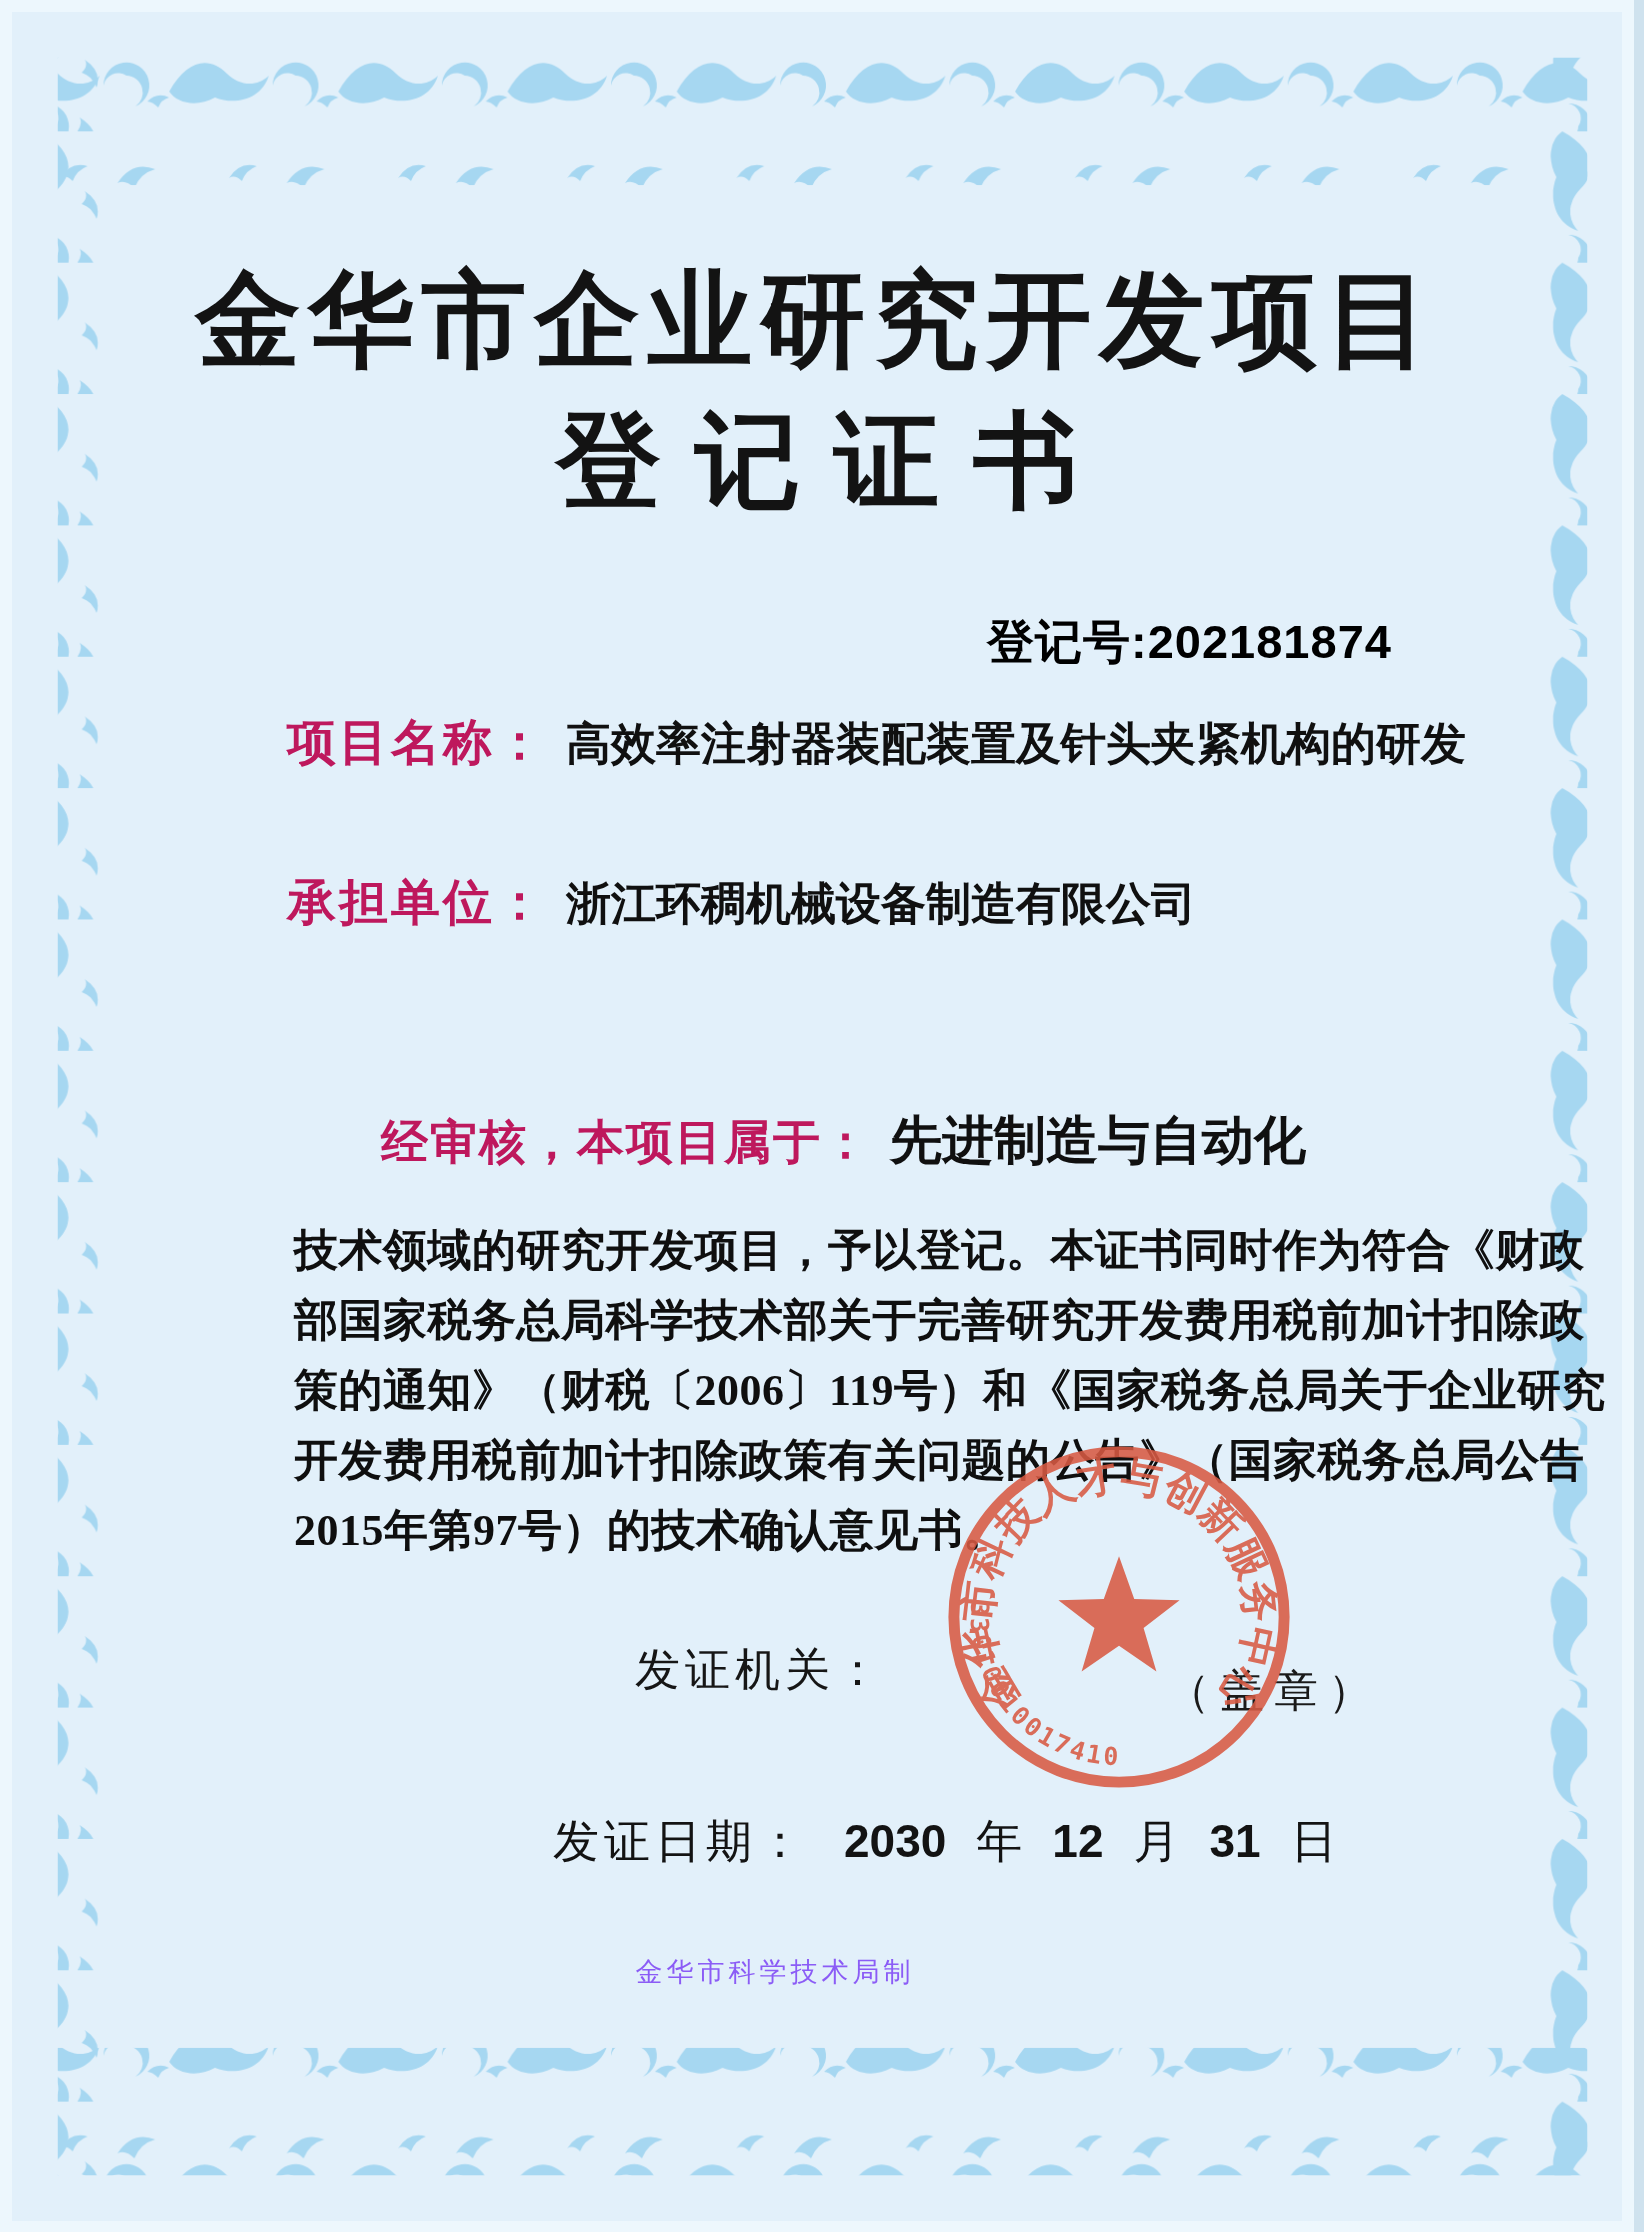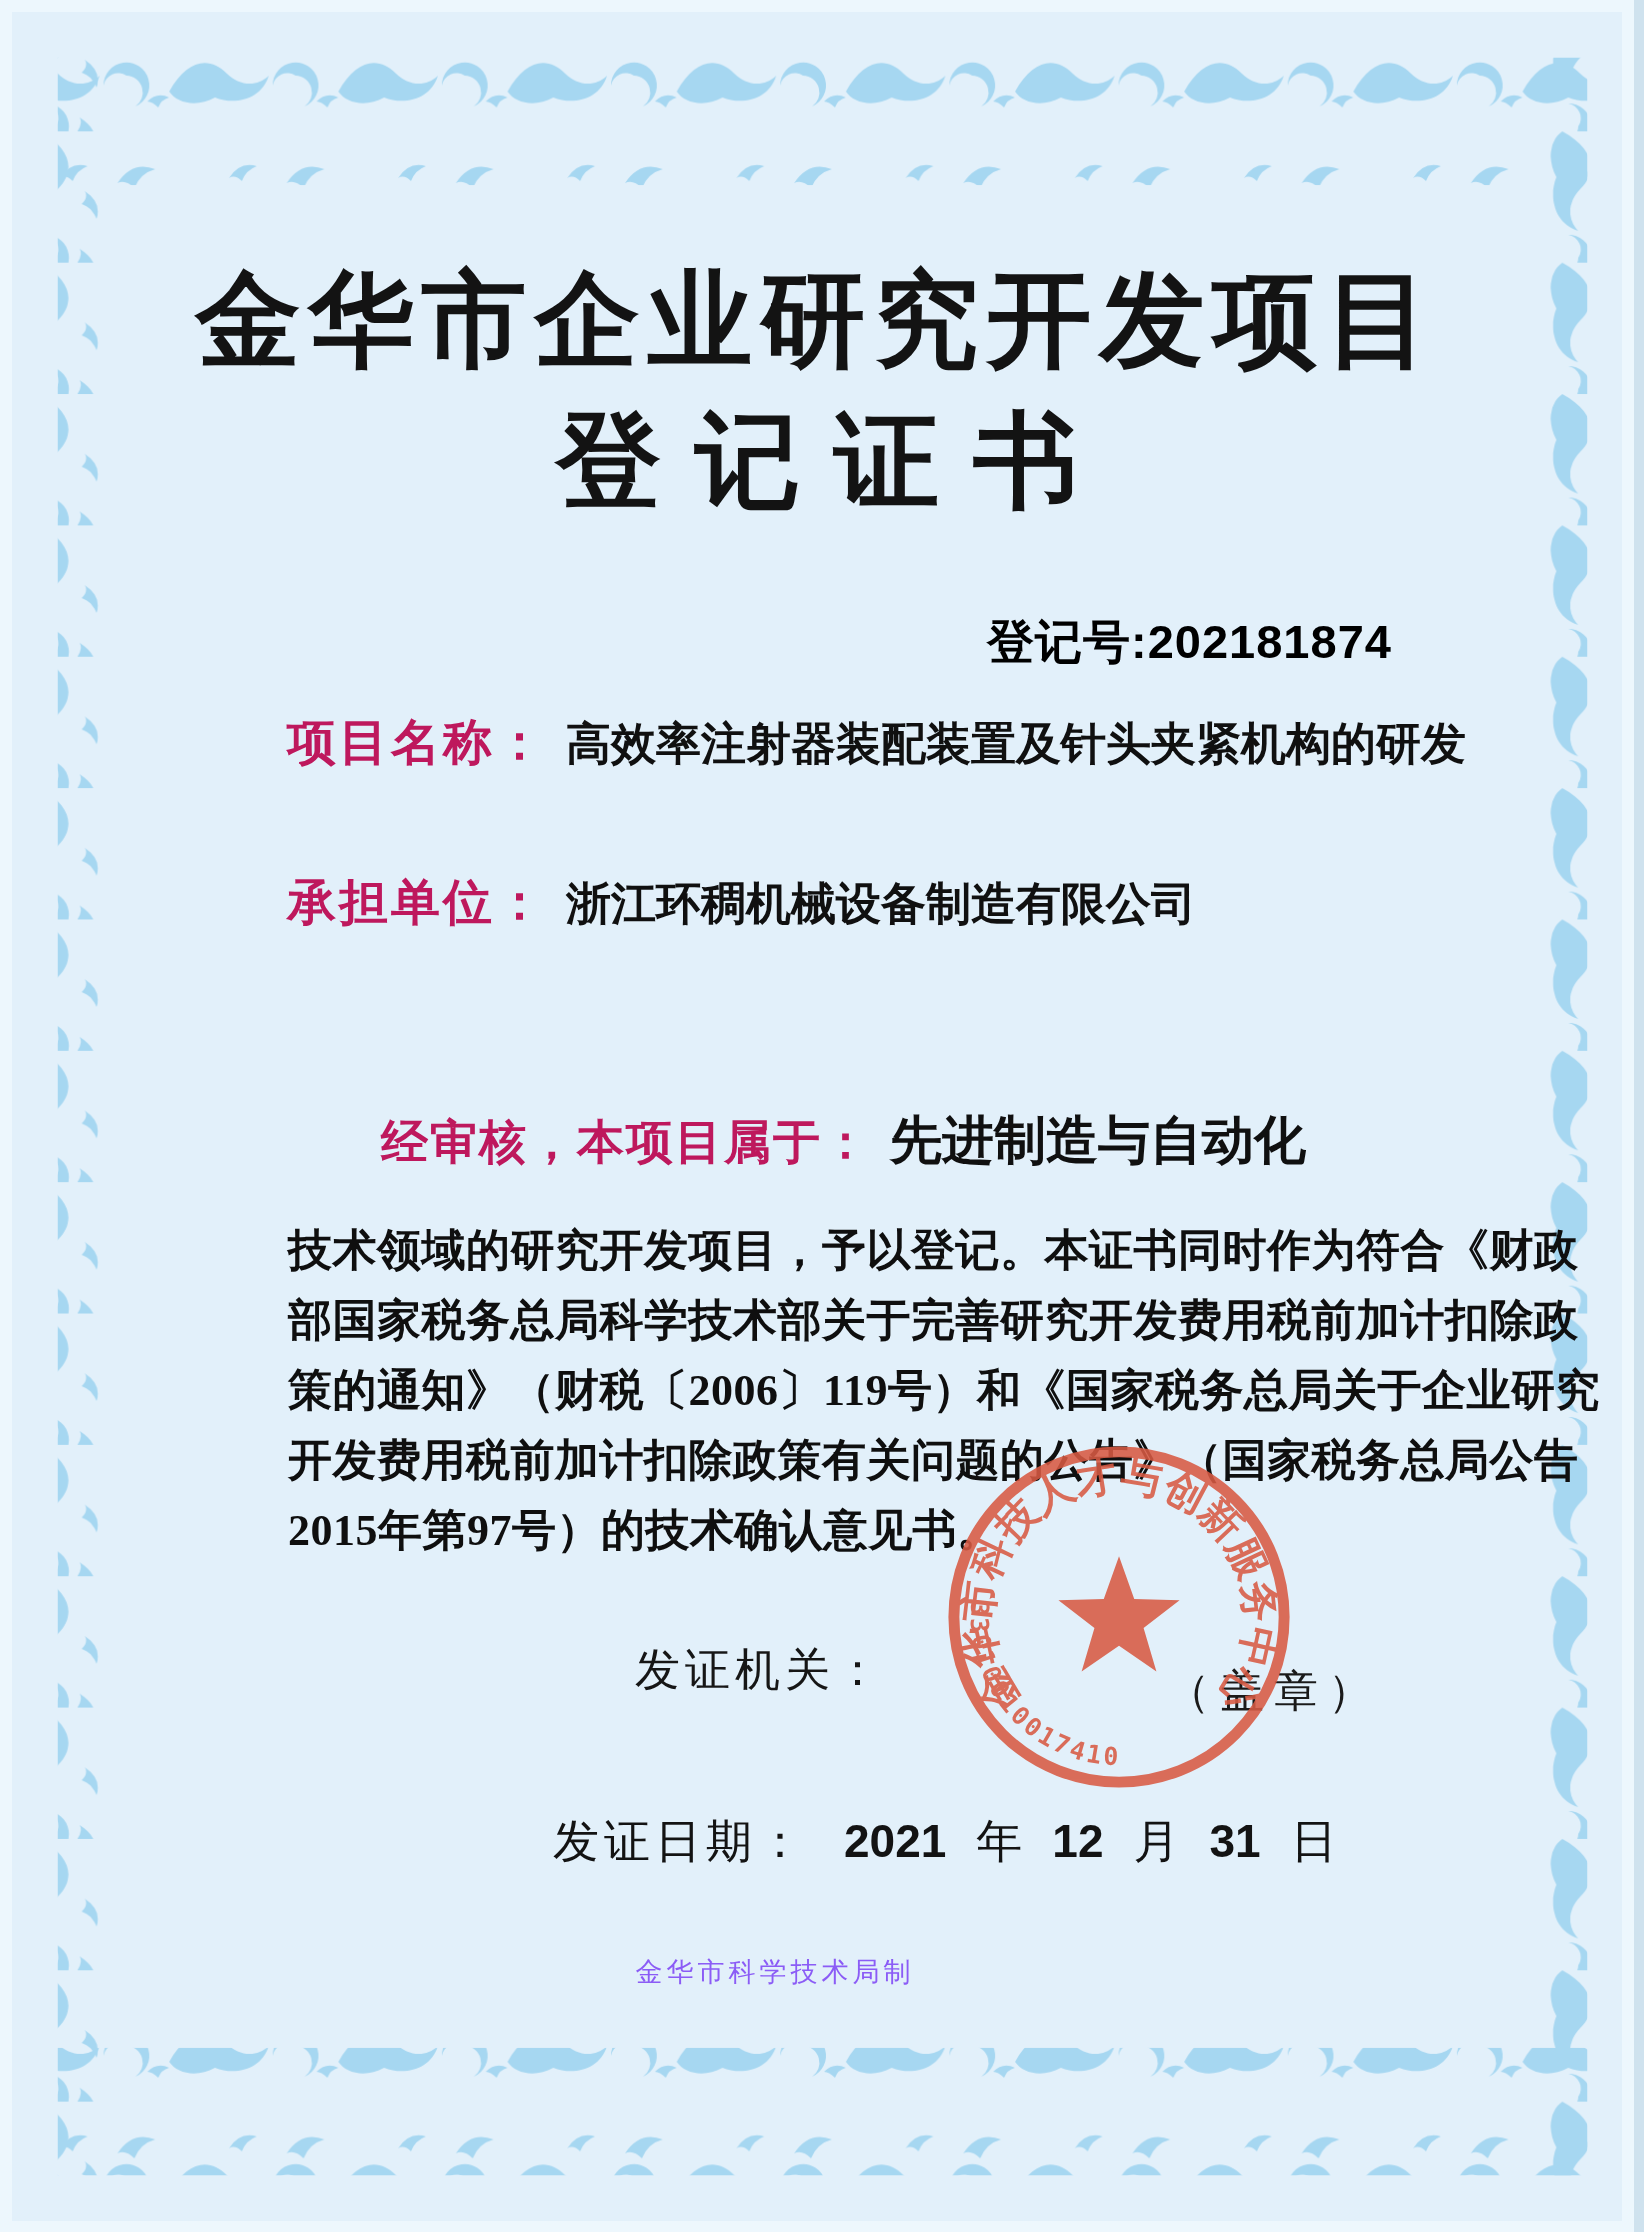--- a/index.html
+++ b/index.html
@@ -31,21 +31,21 @@
     font-family:"Liberation Serif","DejaVu Serif",serif;
     font-weight:700;font-size:49px;letter-spacing:3px;color:#be185d;
   }
   .field-value{font-weight:700;font-size:45px;margin-left:19px;color:#101010;}
   .row-project{left:287px;top:710px;}
   .row-unit{left:287px;top:870px;}
   .row-review{left:381px;top:1106px;}
   .row-review .field-label{font-size:47px;letter-spacing:2px;}
   .row-review .field-value{font-size:52px;}
   .body-par{
-    position:absolute;left:288px;top:1216px;width:1174px;
+    position:absolute;left:294px;top:1216px;width:1174px;
     font-family:"Liberation Serif","DejaVu Serif",serif;
     font-weight:600;font-size:44px;line-height:70px;
     letter-spacing:0.5px;color:#0f0f0f;
   }
   .body-line{white-space:nowrap;}
   .issuer-row{
     position:absolute;left:635px;top:1640px;
     font-size:45px;font-weight:500;letter-spacing:5px;color:#161616;
     z-index:1;white-space:nowrap;
   }
@@ -143,18 +143,18 @@
       <text font-family="Liberation Sans, DejaVu Sans, sans-serif" font-size="41" font-weight="700" fill="#d85a43" letter-spacing="0.5">
         <textPath href="#sealArc" startOffset="0">金华市科技人才与创新服务中心</textPath>
       </text>
       <text font-family="DejaVu Sans Mono, monospace" font-size="25" font-weight="700" fill="#d85a43" letter-spacing="3">
         <textPath href="#sealCode" startOffset="4">33010010017410</textPath>
       </text>
     </g>
   </svg>
 
   <div class="date-row">
-    <span class="lbl">发证日期：</span><span class="val gap-a">2021</span><span class="gap-b">年</span><span class="val gap-b">12</span><span class="gap-b">月</span><span class="val gap-b">31</span><span class="gap-b">日</span>
+    <span class="lbl">发证日期：</span><span class="val gap-a">2030</span><span class="gap-b">年</span><span class="val gap-b">12</span><span class="gap-b">月</span><span class="val gap-b">31</span><span class="gap-b">日</span>
   </div>
 
   <div class="footer">金华市科学技术局制</div>
 </div>
 
 
 </body></html>

